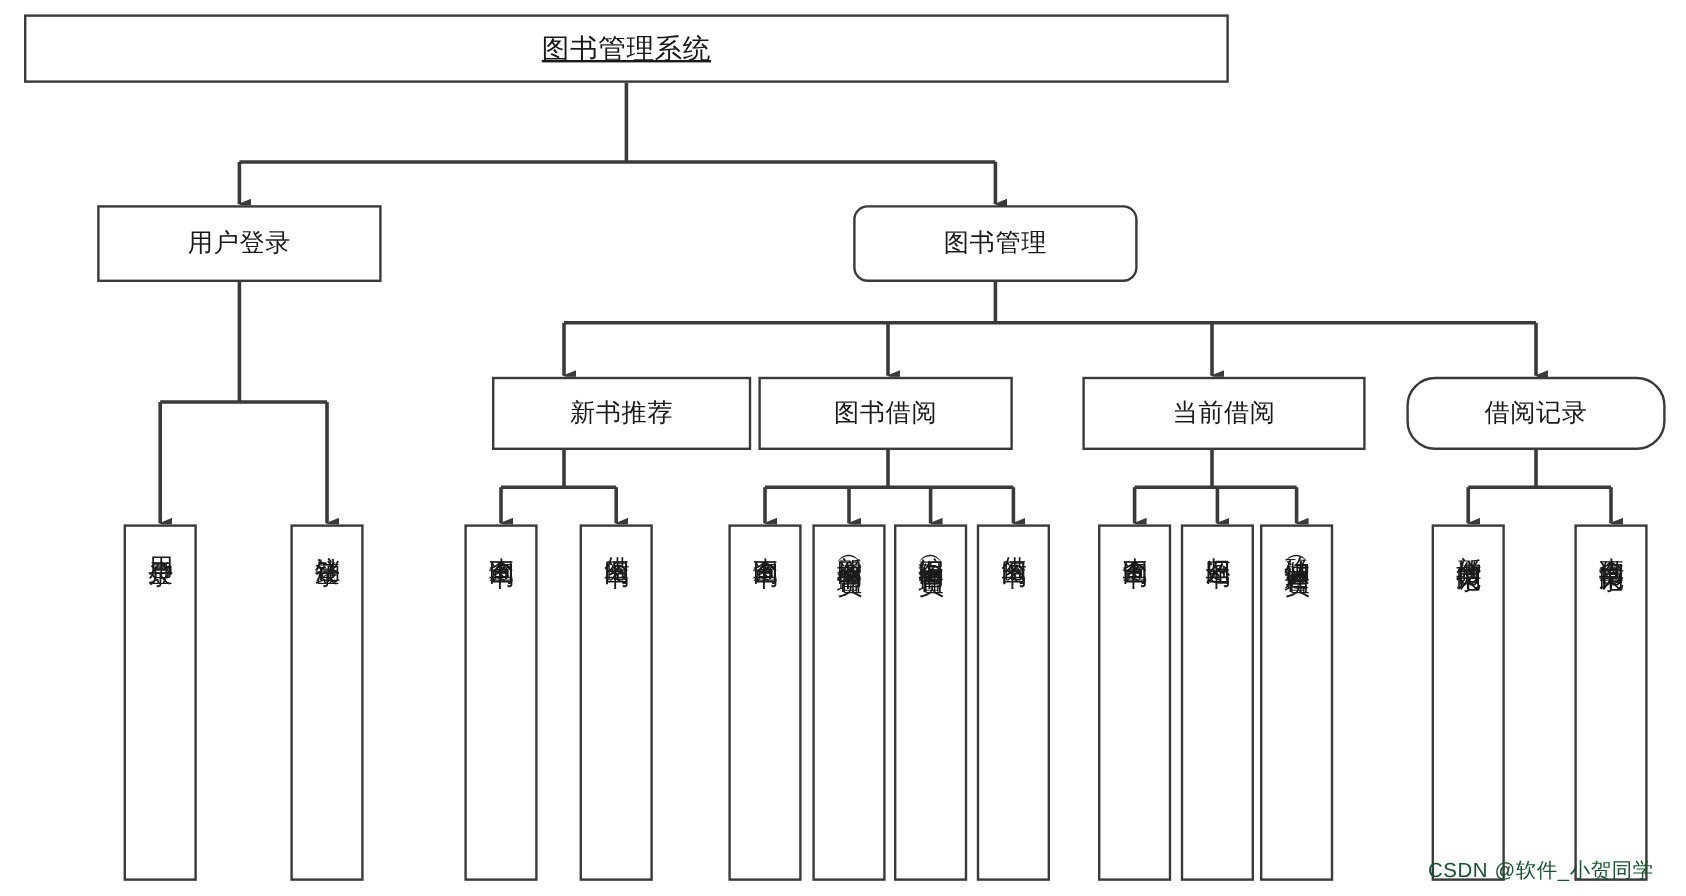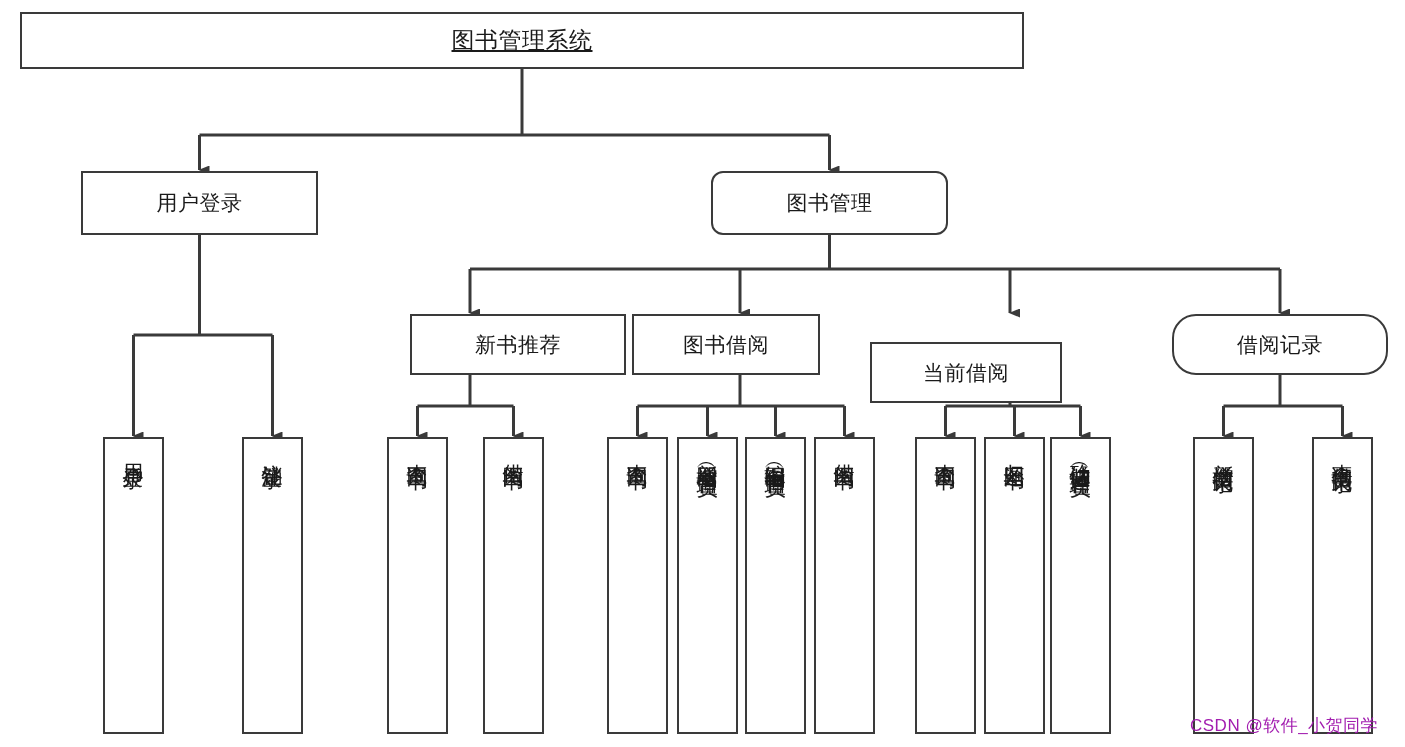--- a/index.html
+++ b/index.html
@@ -61,21 +61,21 @@
   }
   .node.root .label {
     font-size: 23px;
     text-decoration: underline;
   }
   #watermark {
     position: absolute;
     left: 1190px;
     top: 714px;
     font-size: 17px;
-    color: #a21caf;
+    color: #14532d;
     letter-spacing: 0.5px;
     white-space: nowrap;
     font-family: "Liberation Sans", "DejaVu Sans", sans-serif;
   }
 </style>
 </head>
 <body>
 
 <div id="diagram-root">
 
@@ -128,24 +128,24 @@
       </div>
       <div class="node horizontal" style="left: 81px; top: 171px; width: 237px; height: 64px;">
         <span class="label">用户登录</span>
       </div>
       <div class="node horizontal" style="left: 711px; top: 171px; width: 237px; height: 64px; border-radius: 12px;">
         <span class="label">图书管理</span>
       </div>
       <div class="node horizontal" style="left: 362px; top: 314px; width: 216px; height: 61px; margin-left: 48px;">
         <span class="label">新书推荐</span>
       </div>
-      <div class="node horizontal" style="left: 632px; top: 314px; width: 188px; height: 61px;">
+      <div class="node horizontal" style="left: 632px; top: 314px; width: 212px; height: 61px;">
         <span class="label">图书借阅</span>
       </div>
-      <div class="node horizontal" style="left: 870px; top: 314px; width: 192px; height: 61px; margin-top: 28px;">
+      <div class="node horizontal" style="left: 902px; top: 314px; width: 236px; height: 61px;">
         <span class="label">当前借阅</span>
       </div>
       <div class="node horizontal" style="left: 1172px; top: 314px; width: 216px; height: 61px; border-radius: 24px;">
         <span class="label">借阅记录</span>
       </div>
       <div class="node vertical" style="left: 103px; top: 437px; width: 61px; height: 297px;">
         <span class="label">用户登录</span>
       </div>
       <div class="node vertical" style="left: 242px; top: 437px; width: 61px; height: 297px;">
         <span class="label">注销登录</span>

